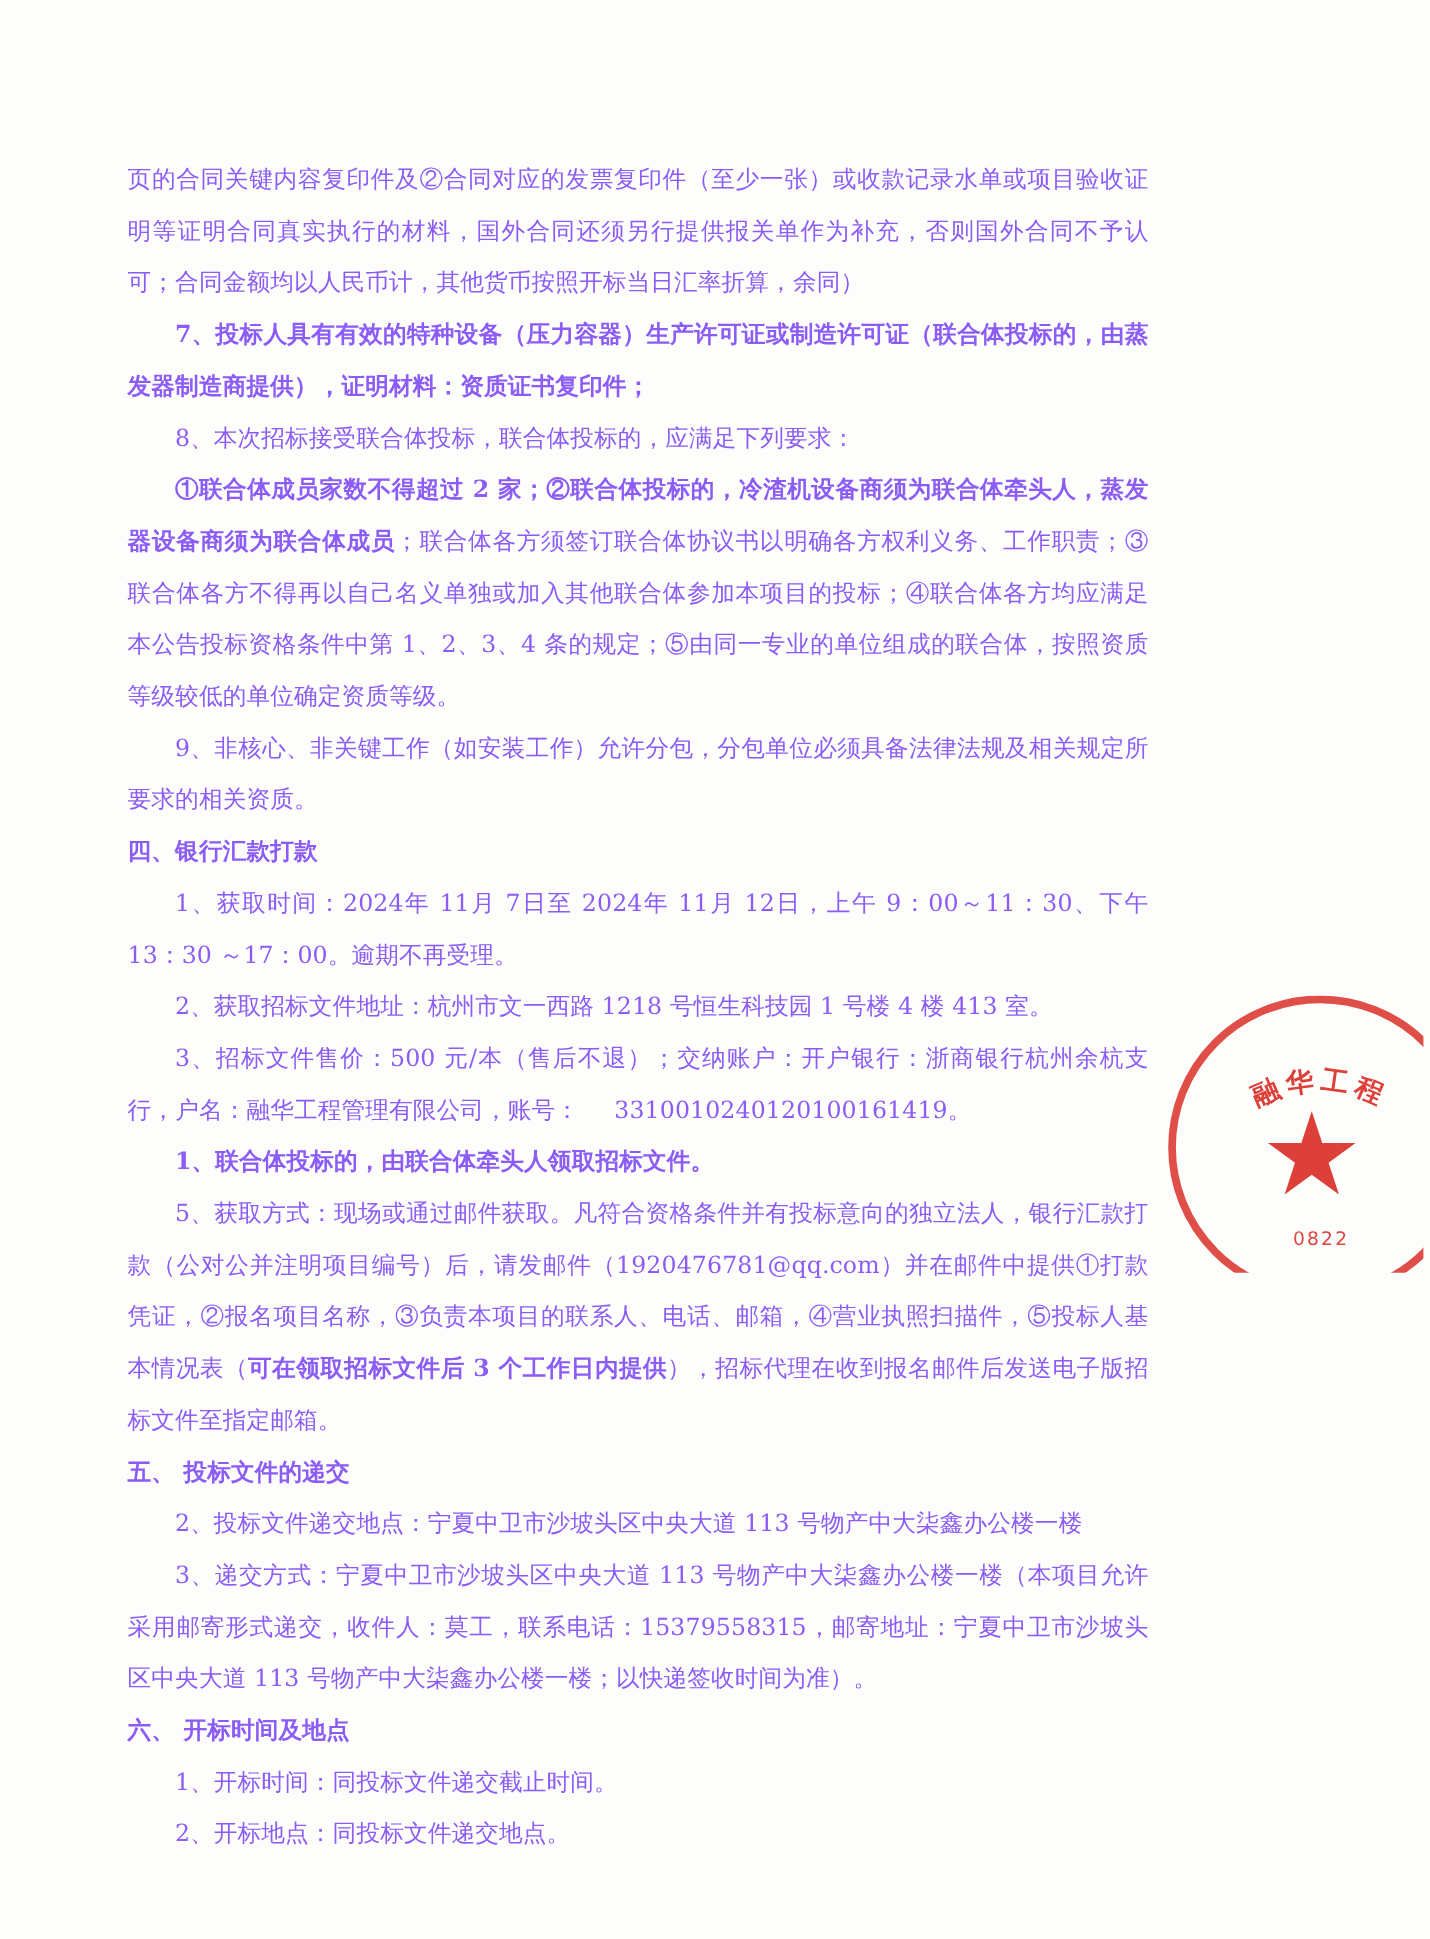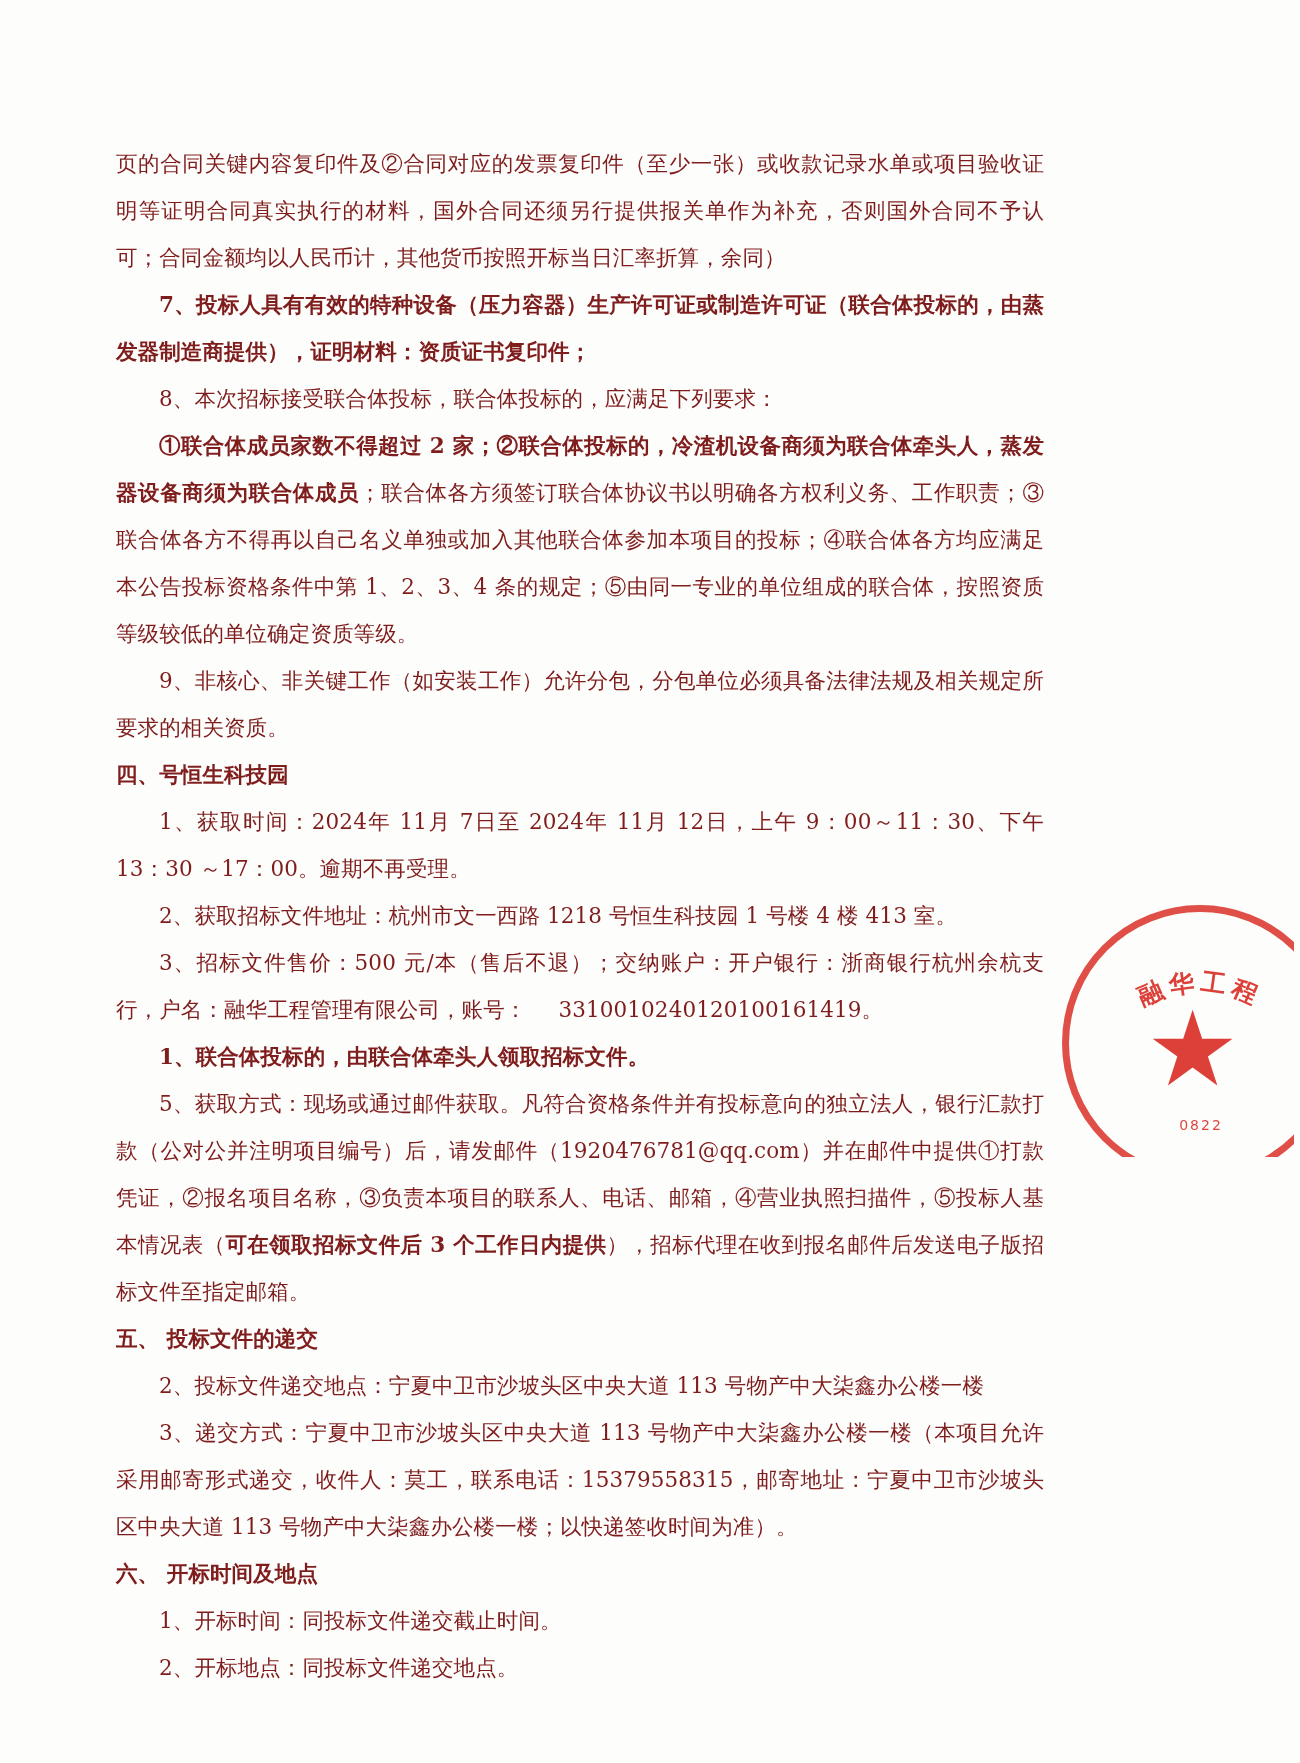--- a/index.html
+++ b/index.html
@@ -15,21 +15,21 @@
     overflow: hidden;
     font-family: "DejaVu Serif", "Liberation Serif", serif;
   }
   .doc-body {
     position: absolute;
     left: 116px;
     top: 140px;
     width: 928px;
     font-size: 21.5px;
     line-height: 47px;
-    color: #7f1d1d;
+    color: #8b5cf6;
     letter-spacing: 0.1px;
     text-align: justify;
     text-justify: inter-ideograph;
   }
   .para {
     margin: 0;
     text-indent: 0;
     white-space: normal;
   }
   .para.indent {
@@ -111,21 +111,21 @@
     letter-spacing: 5px;
     opacity: 0.88;
   }
   .stamp-code {
     position: absolute;
     left: 44px;
     top: 212px;
     width: 190px;
     text-align: center;
     color: #d8271f;
-    font-size: 14px;
+    font-size: 17px;
     letter-spacing: 2px;
     opacity: 0.85;
     font-family: "DejaVu Sans", "Liberation Sans", sans-serif;
   }
 </style>
 </head>
 <body>
 
 <div class="page">
 
@@ -134,21 +134,21 @@
     <p class="para">页的合同关键内容复印件及②合同对应的发票复印件（至少一张）或收款记录水单或项目验收证明等证明合同真实执行的材料，国外合同还须另行提供报关单作为补充，否则国外合同不予认可；合同金额均以人民币计，其他货币按照开标当日汇率折算，余同）</p>
 
     <p class="para indent bold">7、投标人具有有效的特种设备（压力容器）生产许可证或制造许可证（联合体投标的，由蒸发器制造商提供），证明材料：资质证书复印件；</p>
 
     <p class="para indent">8、本次招标接受联合体投标，联合体投标的，应满足下列要求：</p>
 
     <p class="para indent"><span class="bold">①联合体成员家数不得超过 2 家；②联合体投标的，冷渣机设备商须为联合体牵头人，蒸发器设备商须为联合体成员</span><span>；联合体各方须签订联合体协议书以明确各方权利义务、工作职责；③联合体各方不得再以自己名义单独或加入其他联合体参加本项目的投标；④联合体各方均应满足本公告投标资格条件中第 1、2、3、4 条的规定；⑤由同一专业的单位组成的联合体，按照资质等级较低的单位确定资质等级。</span></p>
 
     <p class="para indent">9、非核心、非关键工作（如安装工作）允许分包，分包单位必须具备法律法规及相关规定所要求的相关资质。</p>
 
-    <h2 class="heading">四、号恒生科技园</h2>
+    <h2 class="heading">四、银行汇款打款</h2>
 
     <p class="para indent"><span>1、获取时间：</span><span class="u">2024</span><span>年 </span><span class="u">11</span><span>月 </span><span class="u">7</span><span>日至 </span><span class="u">2024</span><span>年 </span><span class="u">11</span><span>月 </span><span class="u">12</span><span>日，上午 9：00～11：30、下午 13：30 ～17：00。逾期不再受理。</span></p>
 
     <p class="para indent"><span>2、获取招标文件地址：</span><span class="u">杭州市文一西路 1218 号恒生科技园 1 号楼 4 楼 413 室。</span></p>
 
     <p class="para indent"><span>3、招标文件售价：</span><span>500 元/本（售后不退）；交纳账户：开户银行：</span><span class="u">浙商银行杭州余杭支行</span><span>，户名：</span><span class="u">融华工程管理有限公司</span><span>，账号：</span><span class="u mono-num">3310010240120100161419</span><span>。</span></p>
 
     <p class="para indent bold">1、联合体投标的，由联合体牵头人领取招标文件。</p>
 
     <p class="para indent"><span>5、获取方式：</span><span>现场或通过邮件获取。凡符合资格条件并有投标意向的独立法人，银行汇款打款（公对公并注明项目编号）后，请发邮件（1920476781@qq.com）并在邮件中提供①打款凭证，②报名项目名称，③负责本项目的联系人、电话、邮箱，④营业执照扫描件，⑤投标人基本情况表（</span><span class="bold">可在领取招标文件后 3 个工作日内提供</span><span>），招标代理在收到报名邮件后发送电子版招标文件至指定邮箱。</span></p>

